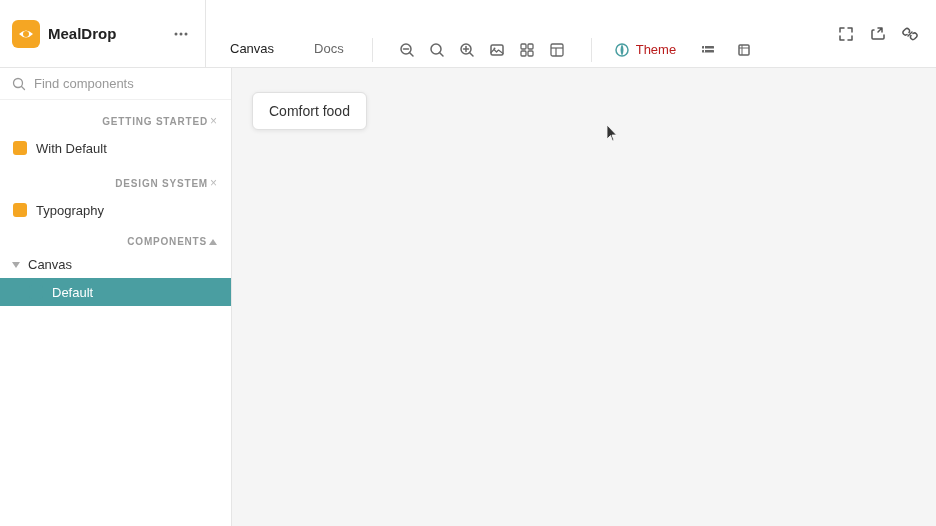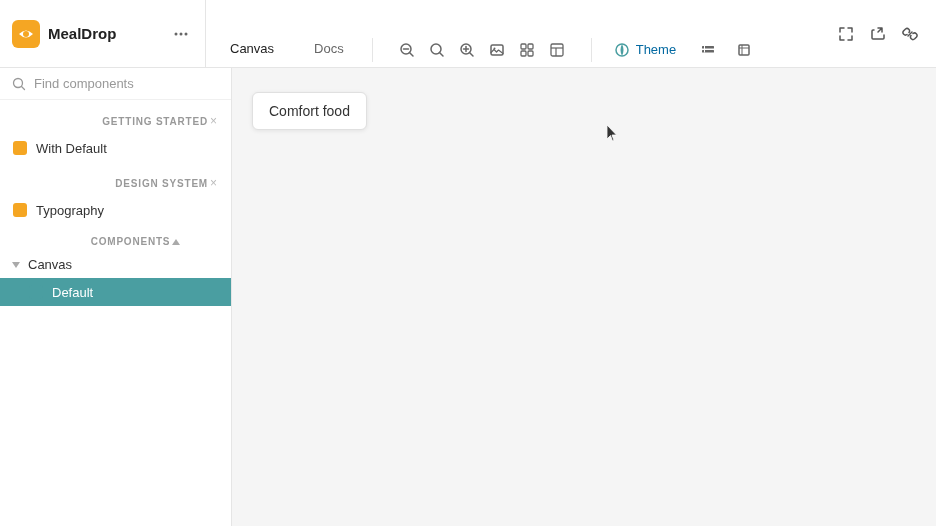--- a/index.html
+++ b/index.html
@@ -125,21 +125,21 @@
       display: flex;
       align-items: center;
       gap: 6px;
       background: none;
       border: none;
       cursor: pointer;
       padding: 6px 10px;
       border-radius: 6px;
       font-size: 13px;
       font-weight: 500;
-      color: #0369a1;
+      color: #b91c1c;
     }
 
     
     #right-icons {
       display: flex;
       align-items: center;
       gap: 4px;
       margin-left: auto;
       padding-right: 12px;
     }
@@ -308,21 +308,21 @@
       width: 0;
       height: 0;
       border-left: 4px solid transparent;
       border-right: 4px solid transparent;
       border-top: 6px solid #aaa;
     }
 
     .components-header {
       display: flex;
       align-items: center;
-      justify-content: center;
+      justify-content: flex-end;
       padding: 12px 12px 4px 12px;
       margin-left: 42px;
     }
 
     .chevron-up {
       width: 0;
       height: 0;
       border-left: 4px solid transparent;
       border-right: 4px solid transparent;
       border-bottom: 6px solid #aaa;

